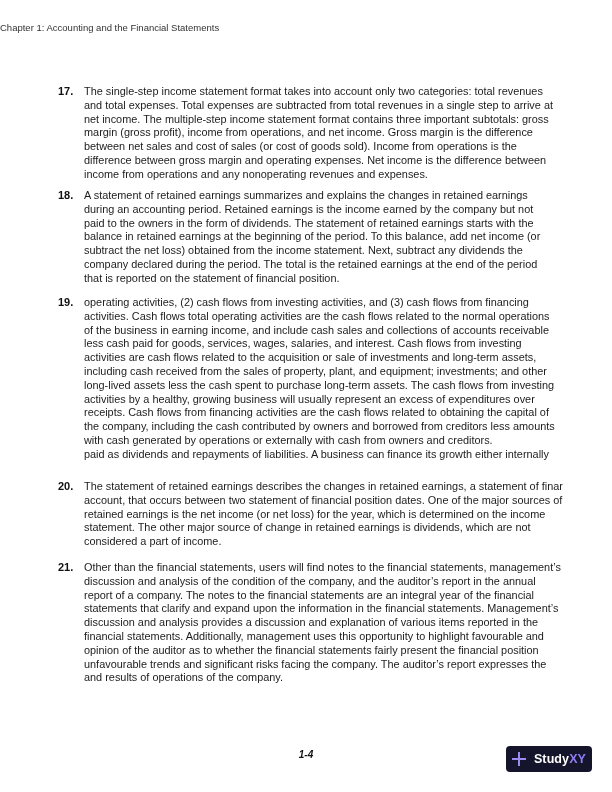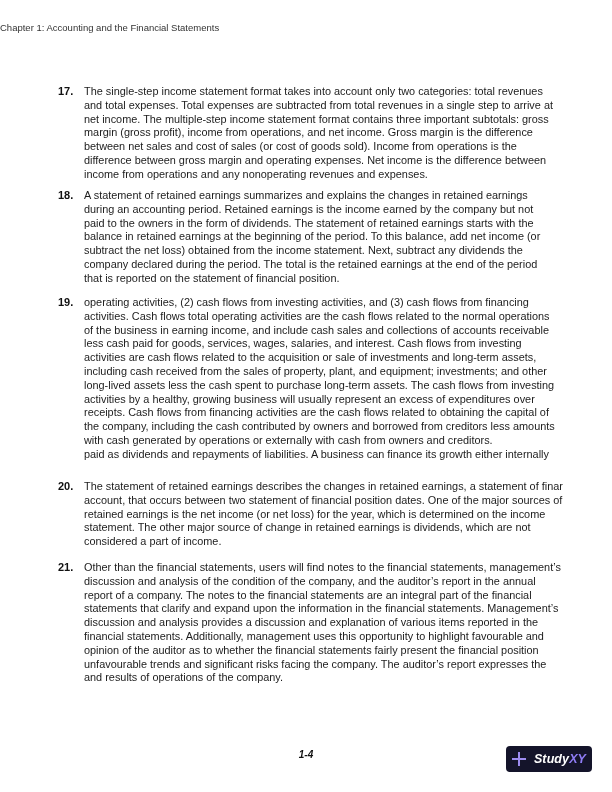--- a/index.html
+++ b/index.html
@@ -18,21 +18,21 @@
   }
   .item .lines { position: absolute; left: 84px; top: 0; white-space: nowrap; }
   .item .line { display: block; font-size: 10.9px; line-height: 13.8px; color: #1c1c1c; }
   .page-number {
     position: absolute; top: 749px; left: 0; width: 612px; text-align: center;
     font-size: 10px; font-weight: bold; color: #111; font-style: italic;
   }
   .badge {
     position: absolute; left: 506px; top: 746px; width: 86px; height: 26px;
     background: #14142a; border-radius: 4px;
-    display: flex; align-items: center; justify-content: center; gap: 8px; font-style: italic;
+    display: flex; align-items: center; justify-content: center; gap: 8px;
   }
   .badge .plus { width: 14px; height: 14px; position: relative; }
   .badge .plus::before, .badge .plus::after {
     content: ""; position: absolute; background: #9d8cf0;
   }
   .badge .plus::before { left: 6px; top: 0; width: 2px; height: 14px; }
   .badge .plus::after { left: 0; top: 6px; width: 14px; height: 2px; }
   .badge .brand { font-size: 12.5px; font-weight: bold; color: #ffffff; letter-spacing: 0.1px; }
   .badge .brand .xy { color: #8f7cf5; }
 </style>
@@ -91,21 +91,21 @@
         <span class="line">retained earnings is the net income (or net loss) for the year, which is determined on the income</span>
         <span class="line">statement. The other major source of change in retained earnings is dividends, which are not</span>
         <span class="line">considered a part of income.</span>
       </div>
     </div>
     <div class="item" style="top: 561px;">
       <span class="num">21.</span>
       <div class="lines">
         <span class="line">Other than the financial statements, users will find notes to the financial statements, management’s</span>
         <span class="line">discussion and analysis of the condition of the company, and the auditor’s report in the annual</span>
-        <span class="line">report of a company. The notes to the financial statements are an integral part of the financial</span>
+        <span class="line">report of a company. The notes to the financial statements are an integral year of the financial</span>
         <span class="line">statements that clarify and expand upon the information in the financial statements. Management’s</span>
         <span class="line">discussion and analysis provides a discussion and explanation of various items reported in the</span>
         <span class="line">financial statements. Additionally, management uses this opportunity to highlight favourable and</span>
         <span class="line">opinion of the auditor as to whether the financial statements fairly present the financial position</span>
         <span class="line">unfavourable trends and significant risks facing the company. The auditor’s report expresses the</span>
         <span class="line">and results of operations of the company.</span>
       </div>
     </div>
   </div>
 

